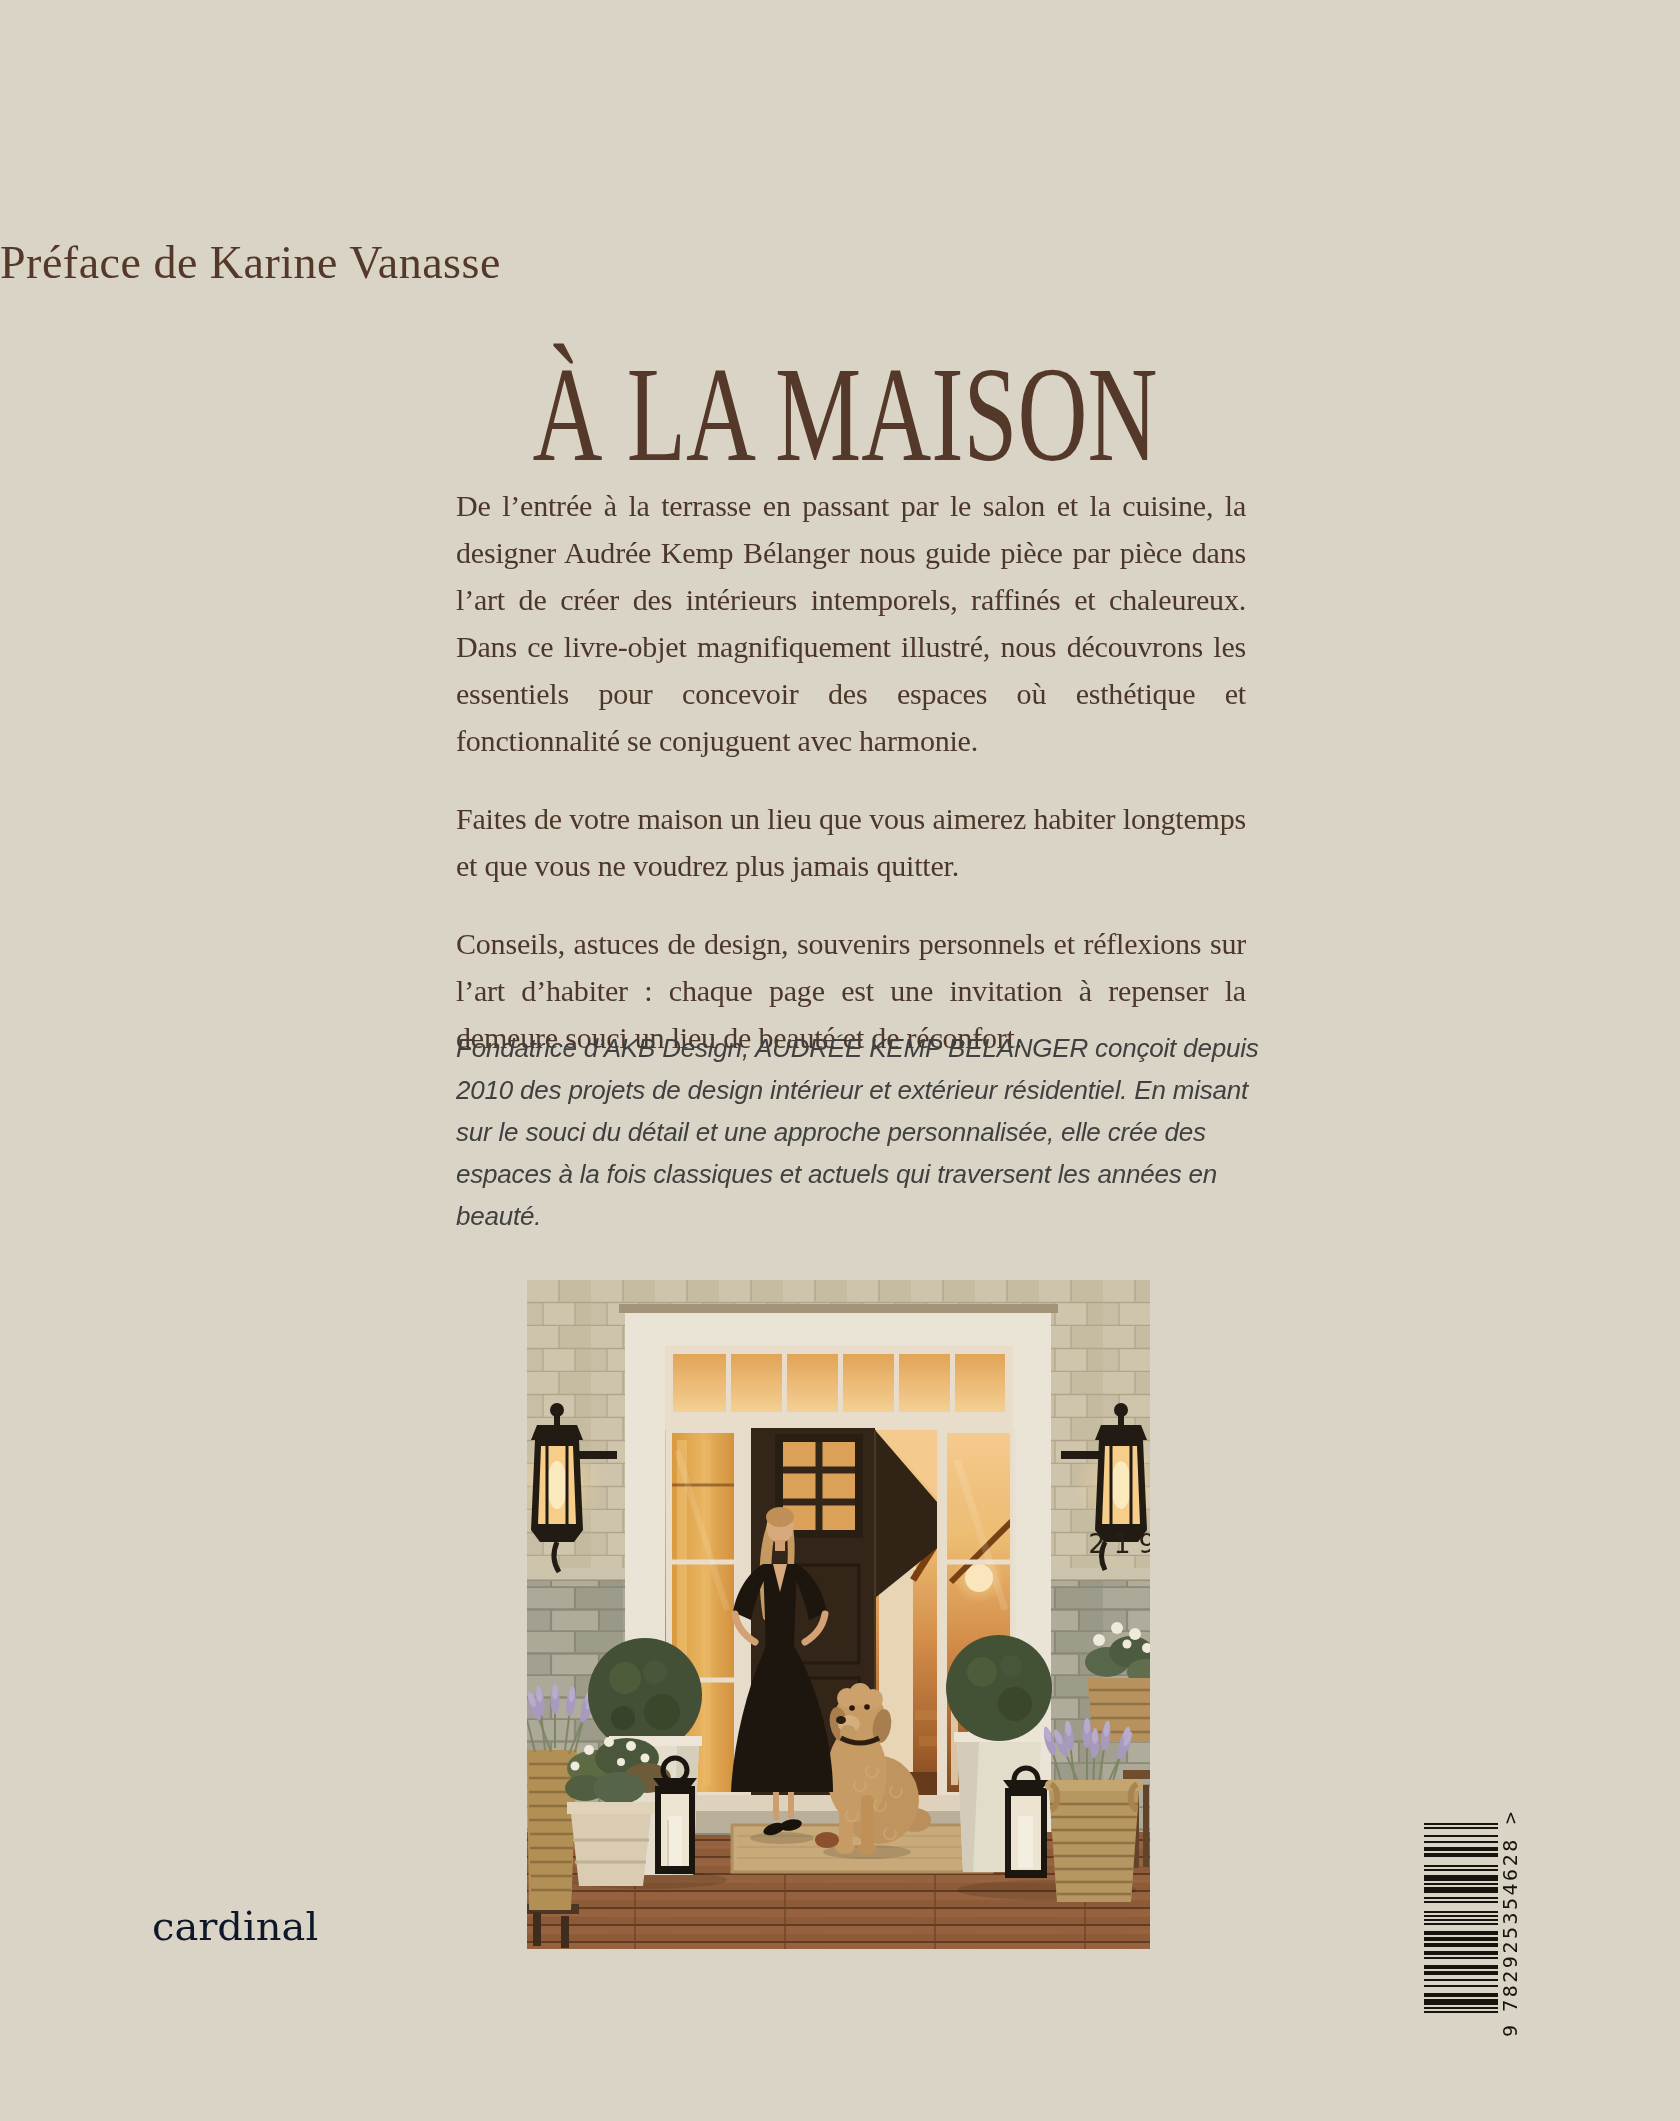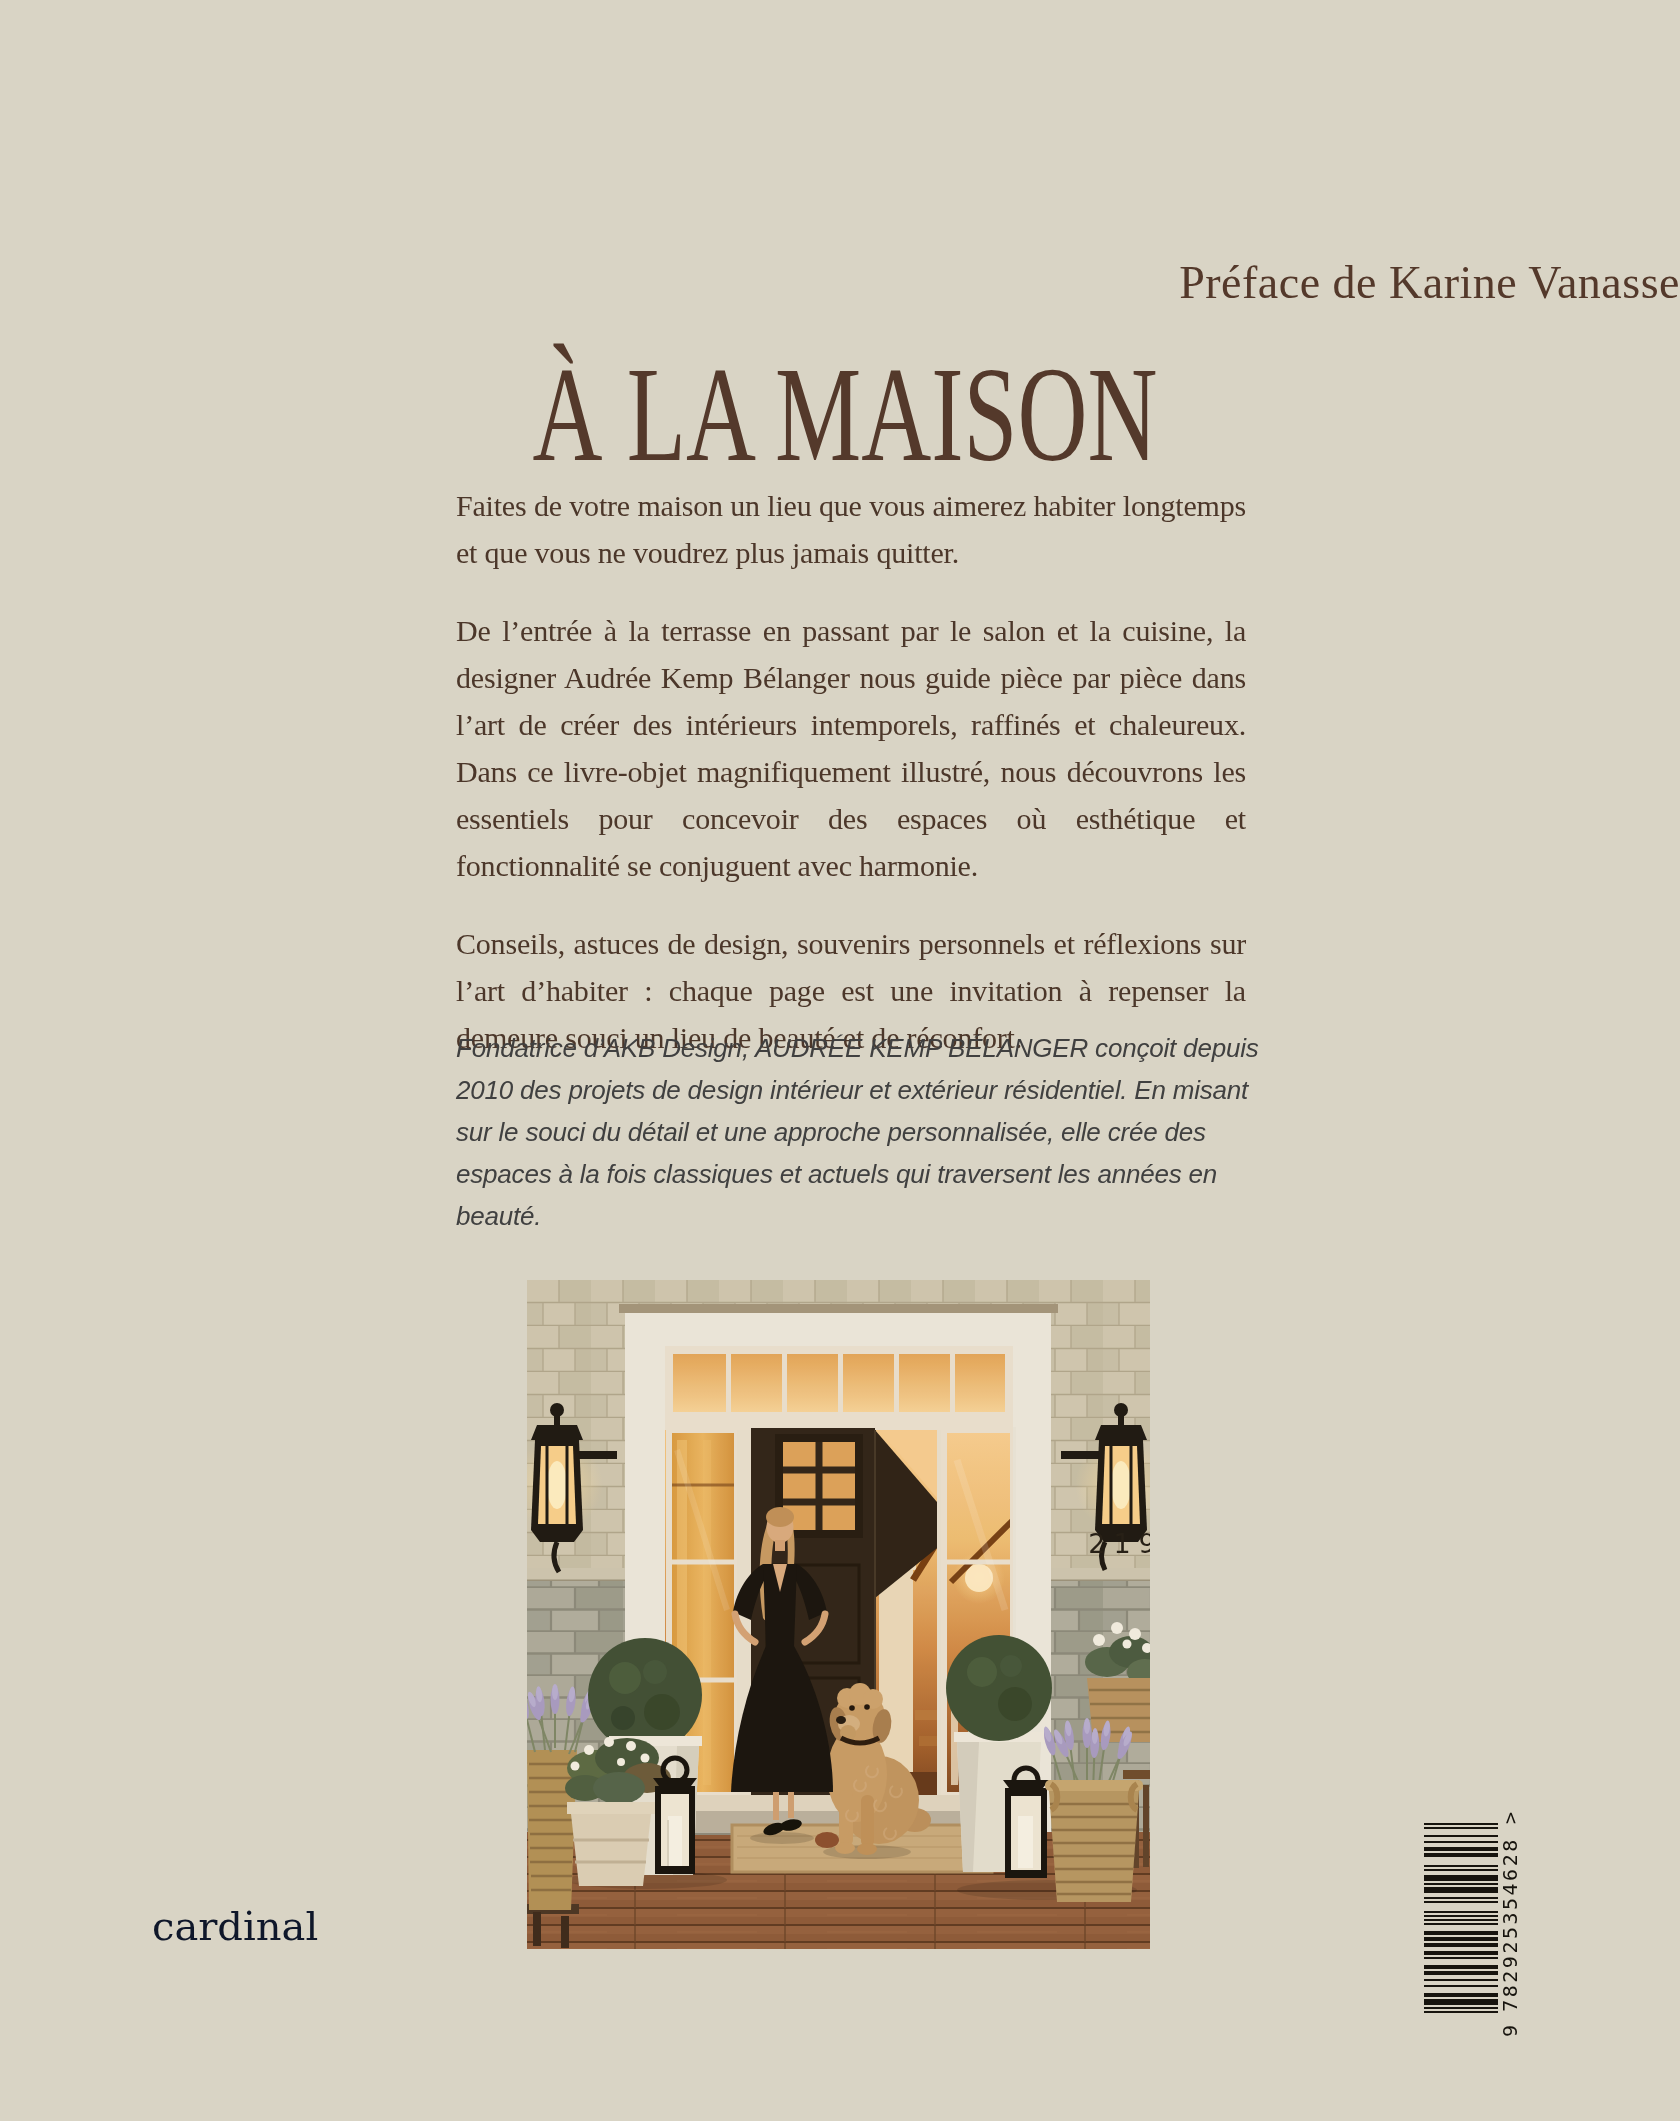--- a/index.html
+++ b/index.html
@@ -1,19 +1,19 @@
 <!DOCTYPE html>
 <html><head>
 <meta charset="utf-8">
 <style>
   html,body{margin:0;padding:0;}
   body{background:#d9d4c5;font-family:"Liberation Serif",serif;}
   .page{position:relative;width:1680px;height:2121px;background:#d9d4c5;overflow:hidden;}
 
-  .preface{position:absolute;left:0;right:0;top:256px;text-align:right;
+  .preface{position:absolute;left:0;right:0;top:236px;text-align:left;
     font-size:46px;color:#54392b;letter-spacing:.5px;}
   .title-svg{position:absolute;left:515px;top:330px;}
   .title-svg text{font-family:"Liberation Serif",serif;fill:#54392b;font-size:136px;}
 
   .synopsis{position:absolute;left:456px;top:482px;width:790px;
     font-size:30px;line-height:47px;color:#4c372a;text-align:justify;letter-spacing:-.2px;}
   .synopsis p{margin:0 0 31px 0;}
 
   .bio{position:absolute;left:456px;top:1027px;width:812px;
     font-family:"Liberation Sans",sans-serif;font-style:italic;
@@ -38,22 +38,22 @@
 
 <div class="page">
 
   <div class="preface">Préface de Karine Vanasse</div>
 
   <svg class="title-svg" width="660" height="150" viewBox="0 0 660 150">
     <text x="330" y="130" text-anchor="middle" textLength="625" lengthAdjust="spacingAndGlyphs">À LA MAISON</text>
   </svg>
 
   <div class="synopsis">
+    <p>De l’entrée à la terrasse en passant par le salon et la cuisine, la designer Audrée Kemp Bélanger nous guide pièce par pièce dans l’art de créer des intérieurs intemporels, raffinés et chaleureux. Dans ce livre-objet magnifiquement illustré, nous découvrons les essentiels pour concevoir des espaces où esthétique et fonctionnalité se conjuguent avec harmonie.</p>
     <p>Faites de votre maison un lieu que vous aimerez habiter longtemps et que vous ne voudrez plus jamais quitter.</p>
-    <p>De l’entrée à la terrasse en passant par le salon et la cuisine, la designer Audrée Kemp Bélanger nous guide pièce par pièce dans l’art de créer des intérieurs intemporels, raffinés et chaleureux. Dans ce livre-objet magnifiquement illustré, nous découvrons les essentiels pour concevoir des espaces où esthétique et fonctionnalité se conjuguent avec harmonie.</p>
     <p>Conseils, astuces de design, souvenirs personnels et réflexions sur l’art d’habiter : chaque page est une invitation à repenser la demeure souci un lieu de beauté et de réconfort.</p>
   </div>
 
   <div class="bio">Fondatrice d’AKB Design, AUDRÉE KEMP BÉLANGER conçoit depuis 2010 des projets de design intérieur et extérieur résidentiel. En misant sur le souci du détail et une approche personnalisée, elle crée des espaces à la fois classiques et actuels qui traversent les années en beauté.</div>
 
   <svg class="photo" width="623" height="669" viewBox="0 0 623 669">
     <defs>
       <pattern id="pShingle" width="64" height="46" patternUnits="userSpaceOnUse">
         <rect width="64" height="46" fill="#cbc3ac"></rect>
         <rect x="0" y="0" width="32" height="23" fill="#cfc7b0"></rect>

